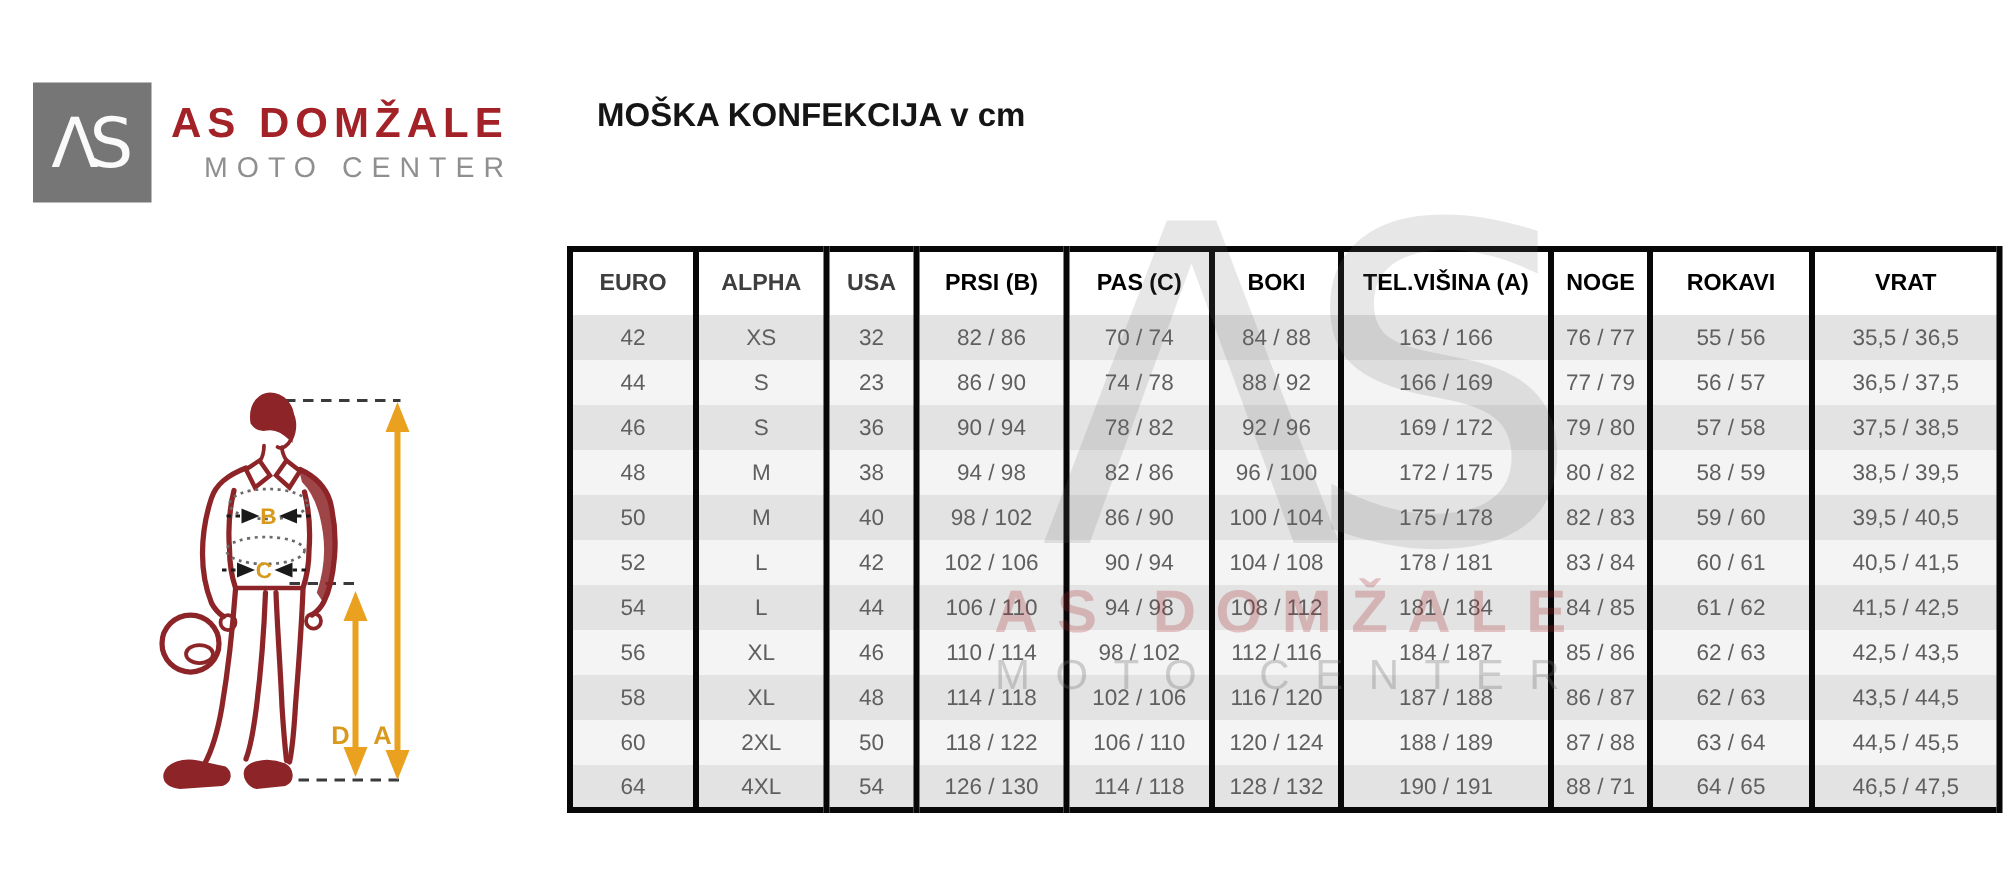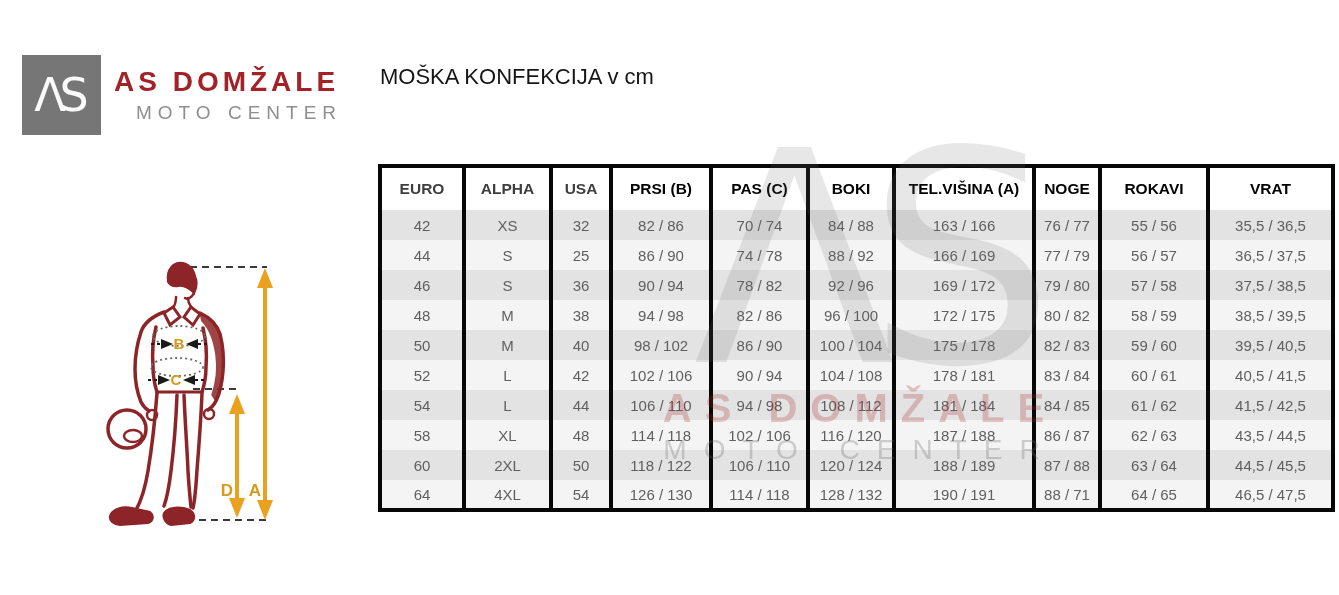--- a/index.html
+++ b/index.html
@@ -10,21 +10,21 @@
   .logo-square { position:absolute; left:22px; top:55px; width:79px; height:80px;
     background:#767676; color:#fafafa; display:flex; align-items:center; justify-content:center;
     font-family:"DejaVu Sans", sans-serif; font-size:46px; font-weight:400; letter-spacing:-6px;
     padding-right:6px; }
   .brand-name { position:absolute; left:114px; top:66px; font-size:28px; font-weight:700;
     color:#a32227; letter-spacing:4px; white-space:nowrap; }
   .brand-sub { position:absolute; left:136px; top:102px; font-size:19px; font-weight:400;
     color:#8f8f8f; letter-spacing:6px; white-space:nowrap; }
 
   
-  .page-title { position:absolute; left:380px; top:64px; font-size:22px; font-weight:400;
+  .page-title { position:absolute; left:398px; top:64px; font-size:22px; font-weight:700;
     color:#151515; white-space:nowrap; }
 
   
   .table-wrap { position:absolute; left:378px; top:120px; width:953px; height:415px; }
   table.size-table { border-collapse:collapse; table-layout:fixed; width:953px;
     border:4px solid #070707;margin-top:44px; }
   .size-table th, .size-table td { border-left:4px solid #070707; border-right:4px solid #070707;
     text-align:center; vertical-align:middle; overflow:hidden; white-space:nowrap; }
   .size-table th { height:44px; background:#ffffff; font-size:15.5px; font-weight:700; }
   .size-table th.plain { color:#3e3e3e; }
@@ -99,21 +99,21 @@
           <td>70 / 74</td>
           <td>84 / 88</td>
           <td>163 / 166</td>
           <td>76 / 77</td>
           <td>55 / 56</td>
           <td>35,5 / 36,5</td>
         </tr>
         <tr>
           <td>44</td>
           <td>S</td>
-          <td>25</td>
+          <td>23</td>
           <td>86 / 90</td>
           <td>74 / 78</td>
           <td>88 / 92</td>
           <td>166 / 169</td>
           <td>77 / 79</td>
           <td>56 / 57</td>
           <td>36,5 / 37,5</td>
         </tr>
         <tr>
           <td>46</td>
@@ -167,20 +167,32 @@
           <td>54</td>
           <td>L</td>
           <td>44</td>
           <td>106 / 110</td>
           <td>94 / 98</td>
           <td>108 / 112</td>
           <td>181 / 184</td>
           <td>84 / 85</td>
           <td>61 / 62</td>
           <td>41,5 / 42,5</td>
+        </tr>
+        <tr>
+          <td>56</td>
+          <td>XL</td>
+          <td>46</td>
+          <td>110 / 114</td>
+          <td>98 / 102</td>
+          <td>112 / 116</td>
+          <td>184 / 187</td>
+          <td>85 / 86</td>
+          <td>62 / 63</td>
+          <td>42,5 / 43,5</td>
         </tr>
         <tr>
           <td>58</td>
           <td>XL</td>
           <td>48</td>
           <td>114 / 118</td>
           <td>102 / 106</td>
           <td>116 / 120</td>
           <td>187 / 188</td>
           <td>86 / 87</td>

